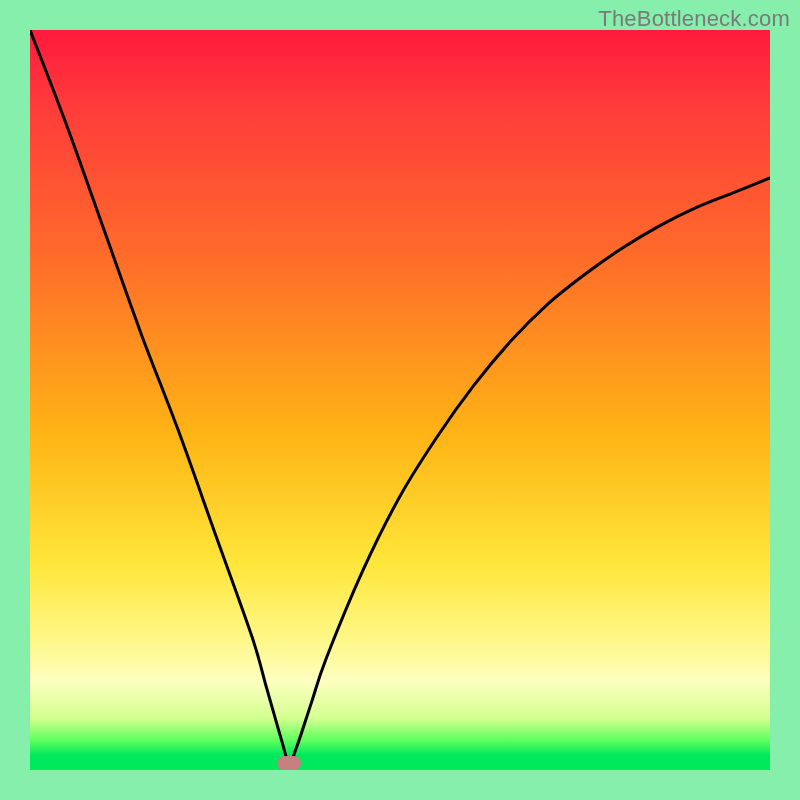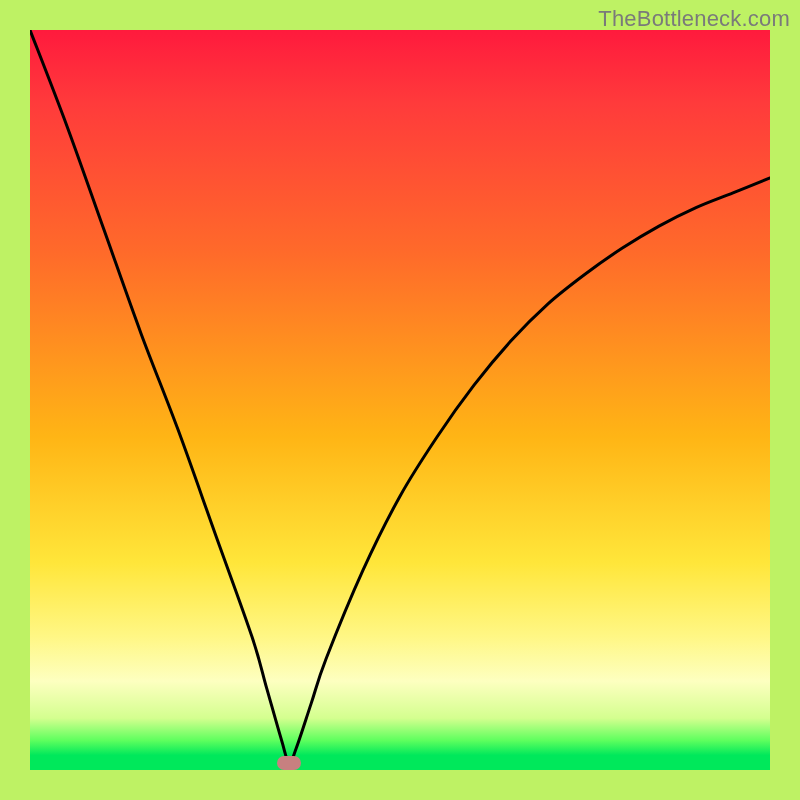--- a/index.html
+++ b/index.html
@@ -8,21 +8,21 @@
     width: 800px;
     height: 800px;
     background: #000;
     overflow: hidden;
     font-family: Arial, Helvetica, sans-serif;
   }
   .frame {
     position: relative;
     width: 800px;
     height: 800px;
-    background: #bef264;
+    background: #86efac;
   }
   .plot {
     position: absolute;
     left: 30px;
     top: 30px;
     width: 740px;
     height: 740px;
     
     background: linear-gradient(
       to bottom,

